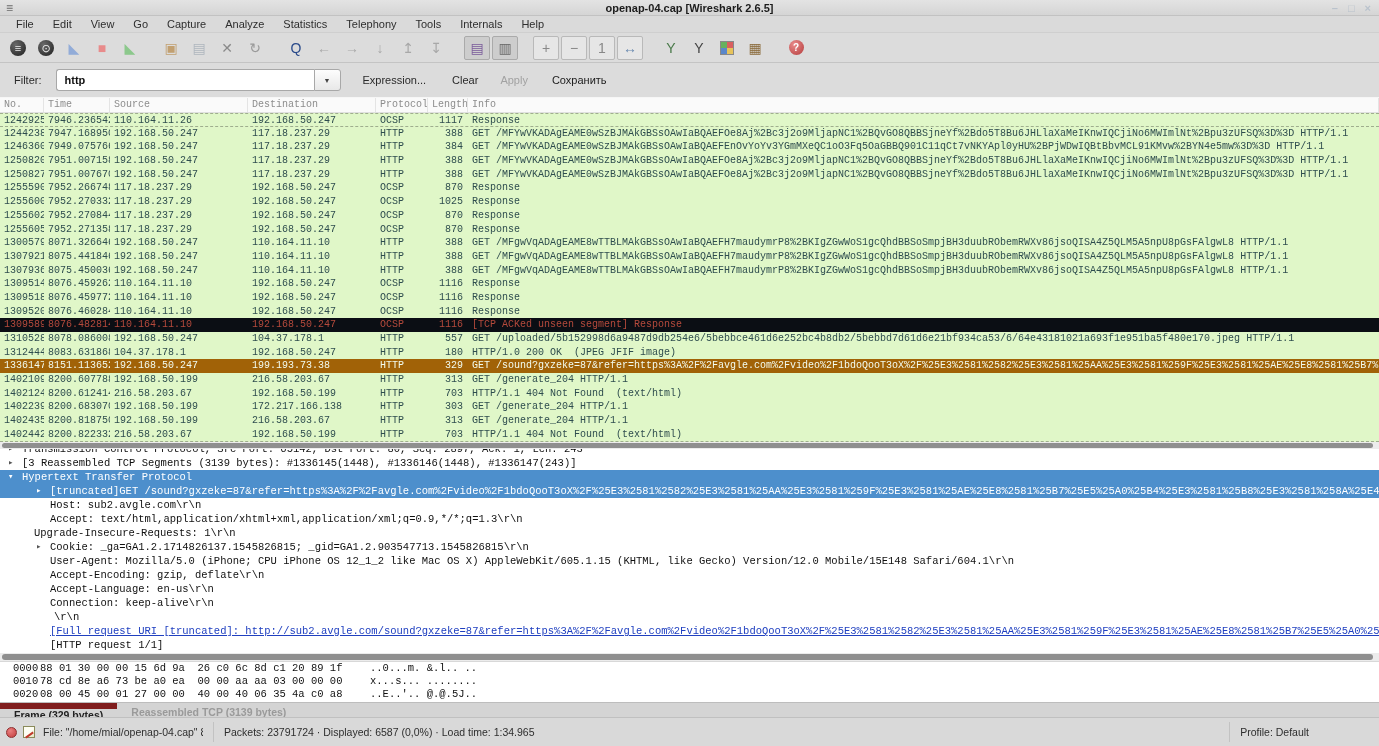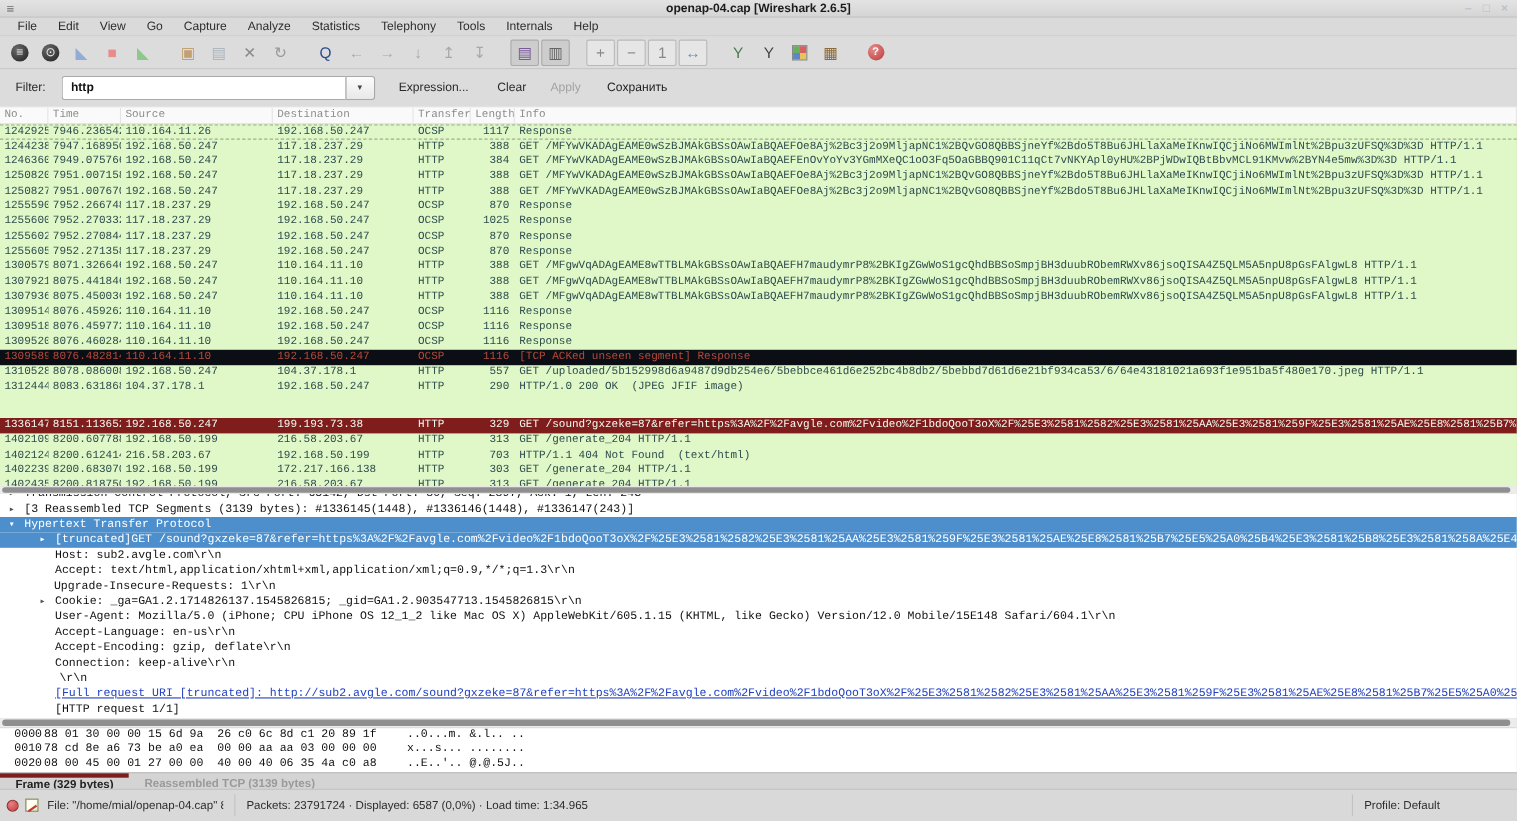--- a/index.html
+++ b/index.html
@@ -70,21 +70,21 @@
     font-family:"Liberation Mono",monospace; font-size:10px; }
   .prow { display:flex; height:13.7px; line-height:13.7px; color:#2e4d4e; cursor:default;justify-content:center; }
   .prow:first-child { border-top:1px dashed #9fae8e; border-bottom:1px dashed #9fae8e; }
   .prow:last-child { border-bottom:1px dashed #9fae8e; }
   .pcell { white-space:pre; overflow:hidden; padding-left:4px; }
   .pc-no { width:44px; } .pc-time { width:66px; } .pc-source { width:138px; }
   .pc-destination { width:128px; } .pc-protocol { width:52px; }
   .pc-length { width:40px; text-align:right; padding-right:5px; padding-left:0; }
   .pc-info { flex:1; }
   .prow.bad { background:#0b0e14; color:#b54a3c; }
-  .prow.selected { background:#7f1d1d; color:#f2fbef;margin-top:21px; }
+  .prow.selected { background:#a16207; color:#f2fbef; }
 
   
   .hscroll { background:#ececec; position:relative; }
   #hscroll1 { height:7px; flex:0 0 7px; }
   #hscroll2 { height:8px; flex:0 0 8px; }
   .hthumb { position:absolute; top:1px; bottom:1px; left:2px; right:6px; background:#8f8f8f;
     border-radius:3px; }
 
   
   #details { height:204px; flex:0 0 204px; background:#ffffff; overflow:hidden;
@@ -105,21 +105,21 @@
   .hline { height:13px; line-height:13px; display:flex; white-space:pre; cursor:default; }
   .hoff { width:40px; padding-left:13px; }
   .hbytes { width:330px; }
   .hascii { }
 
   
   #bytetabs { height:15px; flex:0 0 15px; background:#d4d4d4; display:flex;
     border-top:1px solid #bdbdbd; font-size:10.5px; }
   .btab { padding:0 14px; line-height:12px; color:#9a9a9a; font-weight:bold; cursor:default;
     border-top:3px solid transparent; }
-  .btab.active { color:#222; border-top:4px solid #7f1d1d; }
+  .btab.active { color:#222; border-top:6px solid #7f1d1d; }
 
   
   #statusbar { height:29px; flex:0 0 29px; background:#d9d9d9; border-top:1px solid #c0c0c0;
     display:flex; align-items:center; font-size:10.5px; color:#2e2e2e; }
   .sb-icons { display:flex; align-items:center; gap:6px; padding:0 8px 0 6px; }
   .expert-dot { width:11px; height:11px; border-radius:50%;
     background:radial-gradient(circle at 35% 30%, #ea8080, #c23d3d); border:1px solid #8e2f2f; }
   .comment-note { width:12px; height:12px; border:1px solid #8a8a5a;
     background:linear-gradient(135deg, #fdfdf2 55%, #e3e3bd); position:relative; }
   .comment-note::after { content:""; position:absolute; left:1px; top:7px; width:9px; height:2px;
@@ -256,21 +256,21 @@
     <button class="flat-btn" id="btn-clear">Clear</button>
     <button class="flat-btn" id="btn-apply">Apply</button>
     <button class="flat-btn" id="btn-save">Сохранить</button>
   </div>
 
   <div id="packet-header">
       <div class="phcell" style="width: 44px;">No.</div>
       <div class="phcell" style="width: 66px;">Time</div>
       <div class="phcell" style="width: 138px;">Source</div>
       <div class="phcell" style="width: 128px;">Destination</div>
-      <div class="phcell" style="width: 52px;">Transfer</div>
+      <div class="phcell" style="width: 52px;">Protocol</div>
       <div class="phcell" style="width: 40px;">Length</div>
       <div class="phcell grow">Info</div>
     </div>
 
   <div id="packet-list">
       <div class="prow">
         <div class="pcell pc-no">1242925</div>
         <div class="pcell pc-time">7946.236542</div>
         <div class="pcell pc-source">110.164.11.26</div>
         <div class="pcell pc-destination">192.168.50.247</div>
@@ -421,21 +421,21 @@
         <div class="pcell pc-protocol">HTTP</div>
         <div class="pcell pc-length">557</div>
         <div class="pcell pc-info">GET /uploaded/5b152998d6a9487d9db254e6/5bebbce461d6e252bc4b8db2/5bebbd7d61d6e21bf934ca53/6/64e43181021a693f1e951ba5f480e170.jpeg HTTP/1.1</div>
       </div>
       <div class="prow">
         <div class="pcell pc-no">1312444</div>
         <div class="pcell pc-time">8083.631868</div>
         <div class="pcell pc-source">104.37.178.1</div>
         <div class="pcell pc-destination">192.168.50.247</div>
         <div class="pcell pc-protocol">HTTP</div>
-        <div class="pcell pc-length">290</div>
+        <div class="pcell pc-length">180</div>
         <div class="pcell pc-info">HTTP/1.0 200 OK  (JPEG JFIF image)</div>
       </div>
       <div class="prow selected">
         <div class="pcell pc-no">1336147</div>
         <div class="pcell pc-time">8151.113652</div>
         <div class="pcell pc-source">192.168.50.247</div>
         <div class="pcell pc-destination">199.193.73.38</div>
         <div class="pcell pc-protocol">HTTP</div>
         <div class="pcell pc-length">329</div>
         <div class="pcell pc-info">GET /sound?gxzeke=87&amp;refer=https%3A%2F%2Favgle.com%2Fvideo%2F1bdoQooT3oX%2F%25E3%2581%2582%25E3%2581%25AA%25E3%2581%259F%25E3%2581%25AE%25E8%2581%25B7%25E5%25A0%25B4%25E3%2581%25B8%25E3%2581%258A%25E4%25BC%25BA</div>
@@ -491,25 +491,25 @@
       <div class="hthumb"></div>
     </div>
 
   <div id="details">
       <div class="dline clipped" style="padding-left: 8px;"><span class="darrow">▸</span><span class="dtext">Transmission Control Protocol, Src Port: 65142, Dst Port: 80, Seq: 2897, Ack: 1, Len: 243</span></div>
       <div class="dline" style="padding-left: 8px;"><span class="darrow">▸</span><span class="dtext">[3 Reassembled TCP Segments (3139 bytes): #1336145(1448), #1336146(1448), #1336147(243)]</span></div>
       <div class="dline selected" style="padding-left: 8px;"><span class="darrow">▾</span><span class="dtext">Hypertext Transfer Protocol</span></div>
       <div class="dline selected" style="padding-left: 36px;"><span class="darrow">▸</span><span class="dtext">[truncated]GET /sound?gxzeke=87&amp;refer=https%3A%2F%2Favgle.com%2Fvideo%2F1bdoQooT3oX%2F%25E3%2581%2582%25E3%2581%25AA%25E3%2581%259F%25E3%2581%25AE%25E8%2581%25B7%25E5%25A0%25B4%25E3%2581%25B8%25E3%2581%258A%25E4%25BC%25BA</span></div>
       <div class="dline" style="padding-left: 36px;"><span class="darrow"></span><span class="dtext">Host: sub2.avgle.com\r\n</span></div>
       <div class="dline" style="padding-left: 36px;"><span class="darrow"></span><span class="dtext">Accept: text/html,application/xhtml+xml,application/xml;q=0.9,*/*;q=1.3\r\n</span></div>
-      <div class="dline" style="padding-left: 35px;"><span class="darrow"></span><span class="dtext">Upgrade-Insecure-Requests: 1\r\n</span></div>
+      <div class="dline" style="padding-left: 20px;"><span class="darrow"></span><span class="dtext">Upgrade-Insecure-Requests: 1\r\n</span></div>
       <div class="dline" style="padding-left: 36px;"><span class="darrow">▸</span><span class="dtext">Cookie: _ga=GA1.2.1714826137.1545826815; _gid=GA1.2.903547713.1545826815\r\n</span></div>
       <div class="dline" style="padding-left: 36px;"><span class="darrow"></span><span class="dtext">User-Agent: Mozilla/5.0 (iPhone; CPU iPhone OS 12_1_2 like Mac OS X) AppleWebKit/605.1.15 (KHTML, like Gecko) Version/12.0 Mobile/15E148 Safari/604.1\r\n</span></div>
+      <div class="dline" style="padding-left: 36px;"><span class="darrow"></span><span class="dtext">Accept-Encoding: gzip, deflate\r\n</span></div>
       <div class="dline" style="padding-left: 36px;"><span class="darrow"></span><span class="dtext">Accept-Language: en-us\r\n</span></div>
-      <div class="dline" style="padding-left: 36px;"><span class="darrow"></span><span class="dtext">Accept-Encoding: gzip, deflate\r\n</span></div>
       <div class="dline" style="padding-left: 36px;"><span class="darrow"></span><span class="dtext">Connection: keep-alive\r\n</span></div>
       <div class="dline" style="padding-left: 40px;"><span class="darrow"></span><span class="dtext">\r\n</span></div>
       <div class="dline link" style="padding-left: 36px;"><span class="darrow"></span><span class="dtext">[Full request URI [truncated]: http://sub2.avgle.com/sound?gxzeke=87&amp;refer=https%3A%2F%2Favgle.com%2Fvideo%2F1bdoQooT3oX%2F%25E3%2581%2582%25E3%2581%25AA%25E3%2581%259F%25E3%2581%25AE%25E8%2581%25B7%25E5%25A0%25B4%25E3%2581%25B8%25E3%2581%258A%25E4%25BC%25BA</span></div>
       <div class="dline" style="padding-left: 36px;"><span class="darrow"></span><span class="dtext">[HTTP request 1/1]</span></div>
     </div>
 
   <div id="hscroll2" class="hscroll">
       <div class="hthumb"></div>
     </div>
 

